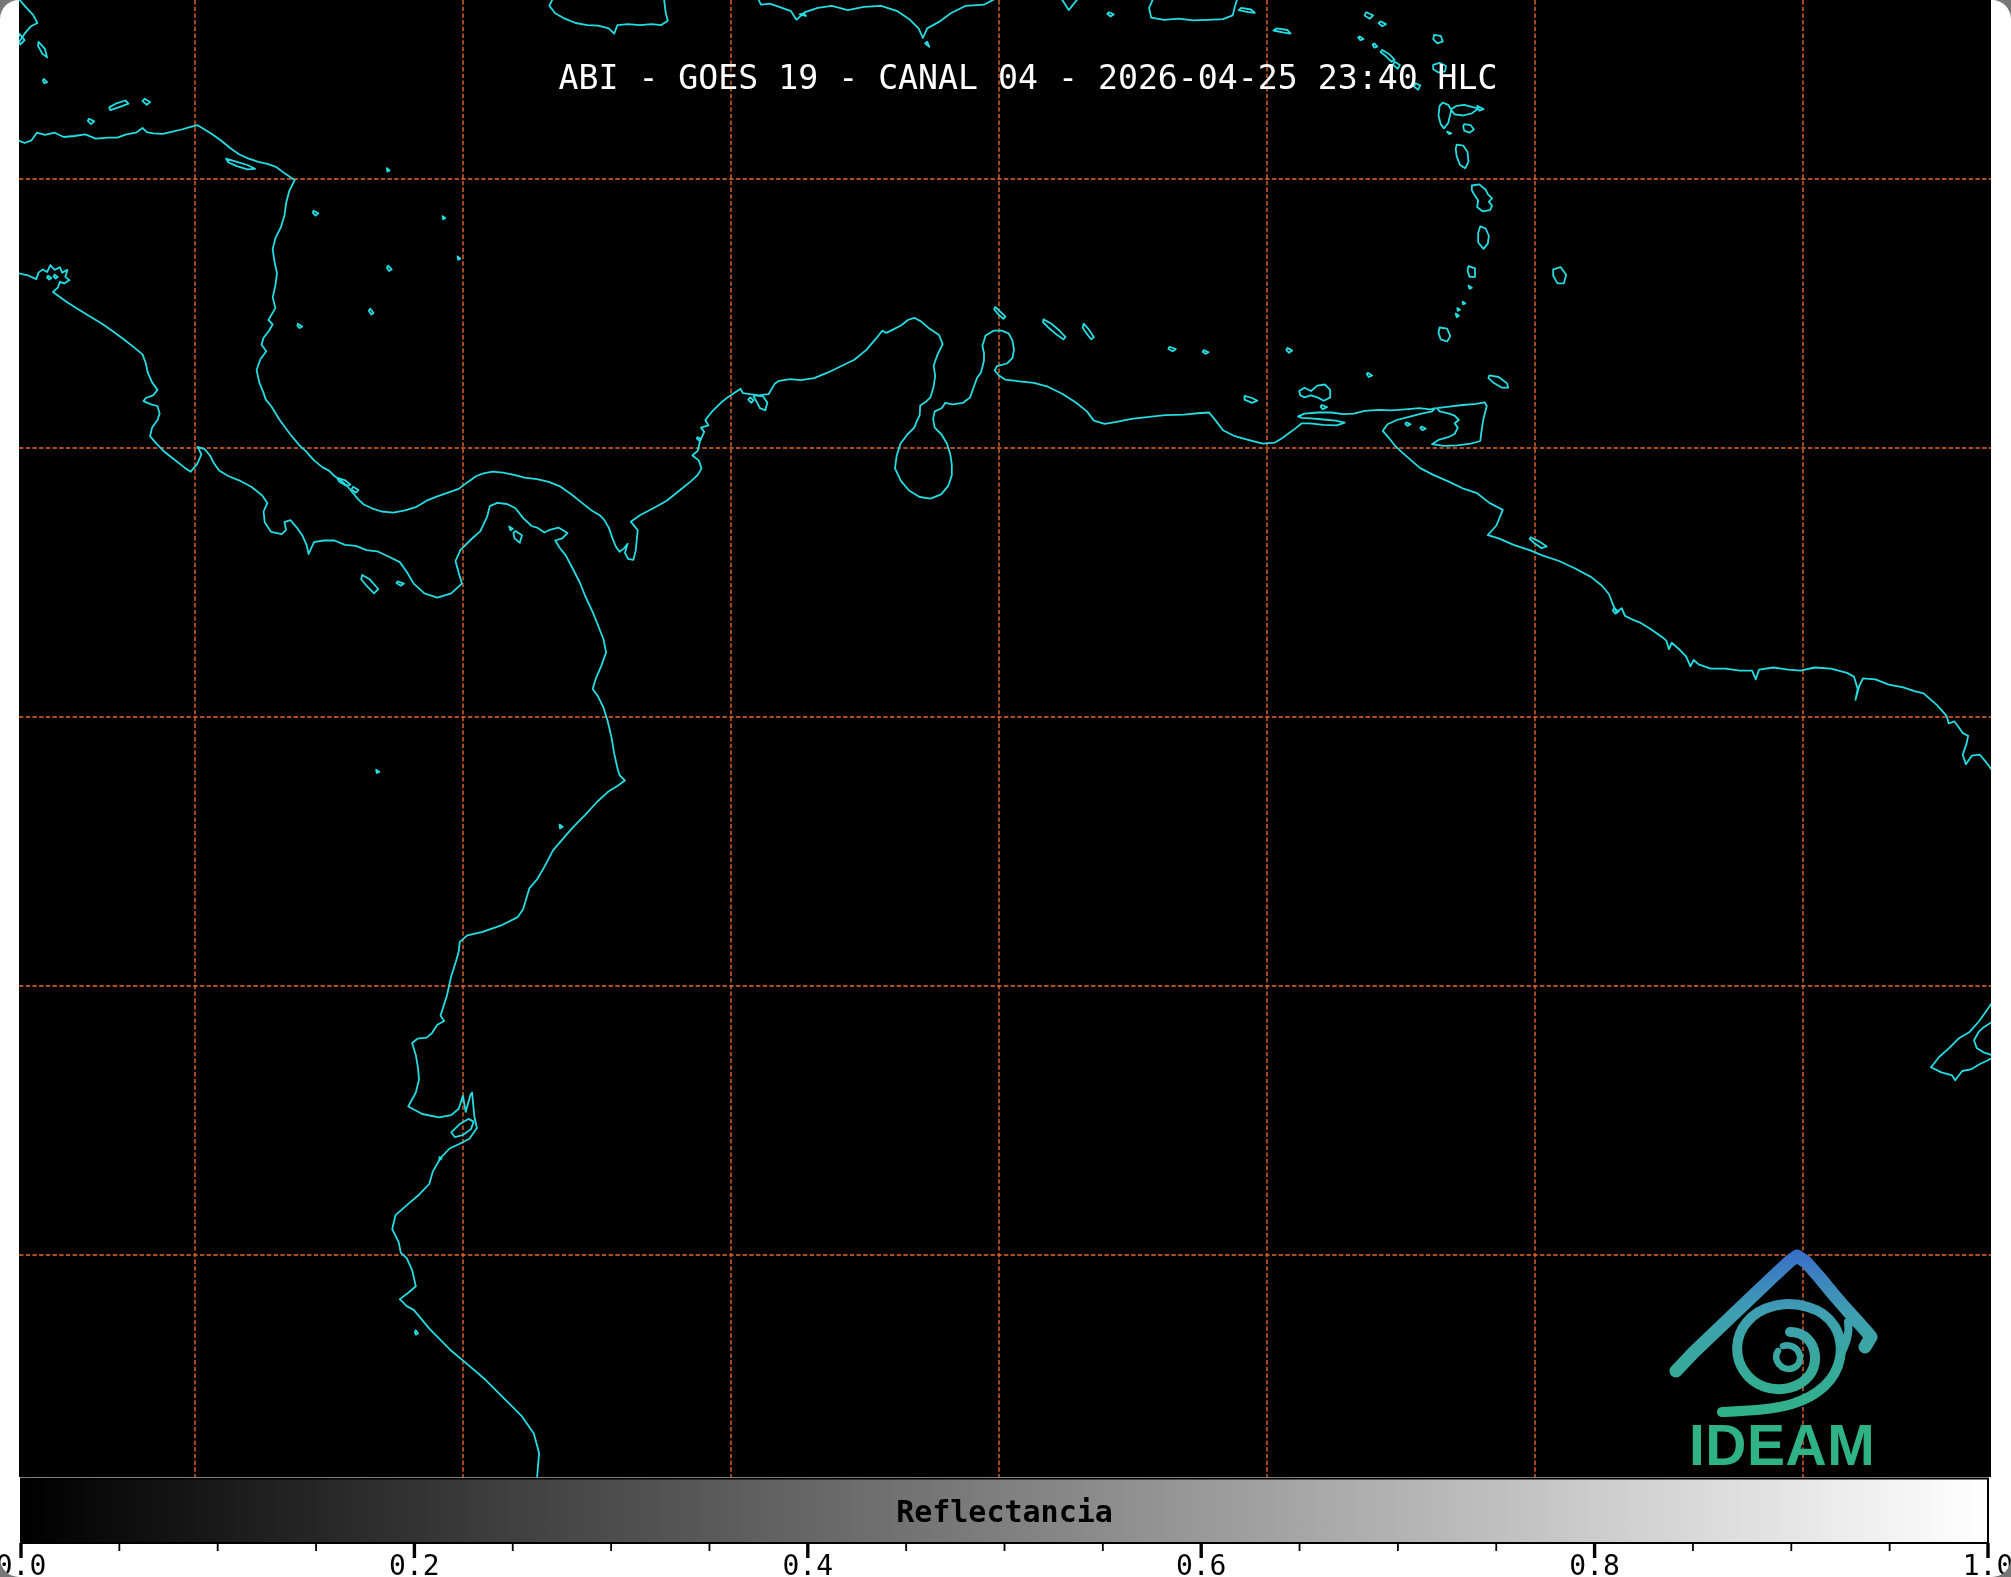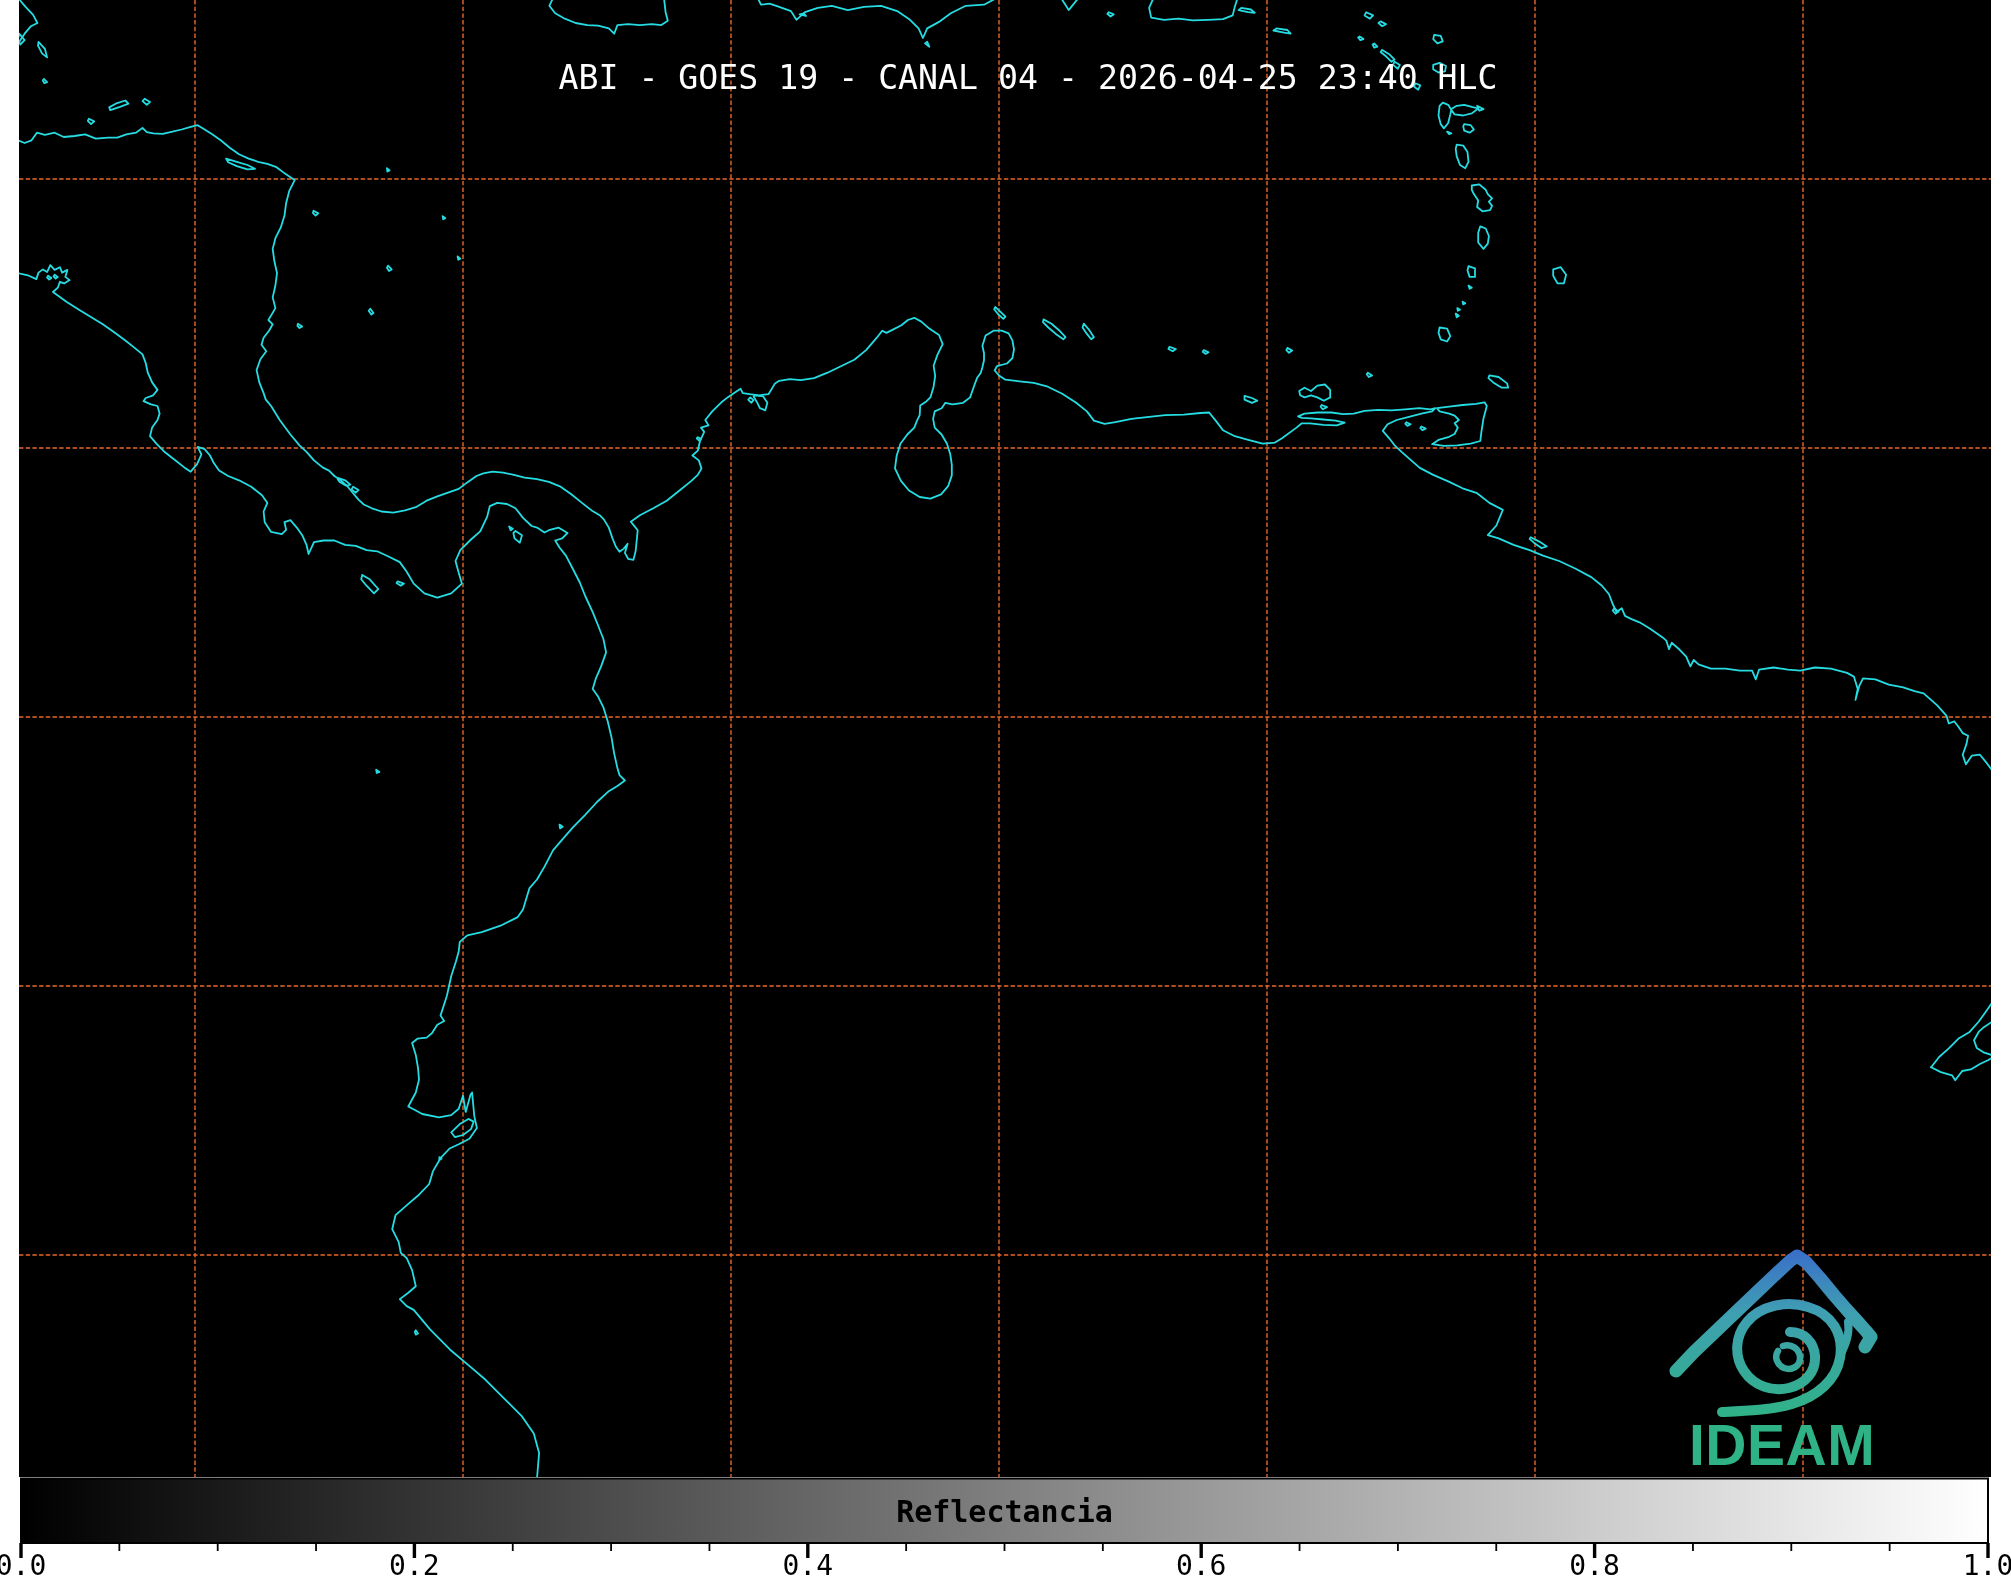--- a/index.html
+++ b/index.html
@@ -1,17 +1,17 @@
 <!DOCTYPE html>
 <html><head>
 <meta charset="utf-8">
 <style>
   html,body{margin:0;padding:0;background:#777;}
   .figure{position:relative;width:2011px;height:1577px;background:#fff;overflow:hidden;
-          font-family:"DejaVu Sans Mono", monospace;}
+          font-family:"DejaVu Sans Mono", monospace;border-radius:19px;}
   svg{position:absolute;left:0;top:0;}
   text{user-select:none;}
 </style>
 </head>
 <body>
 
 <div class="figure">
 <svg id="scene" width="2011" height="1577" viewBox="0 0 2011 1577" xmlns="http://www.w3.org/2000/svg">
   <defs>
     <linearGradient id="cbgrad" x1="0" y1="0" x2="1" y2="0">

